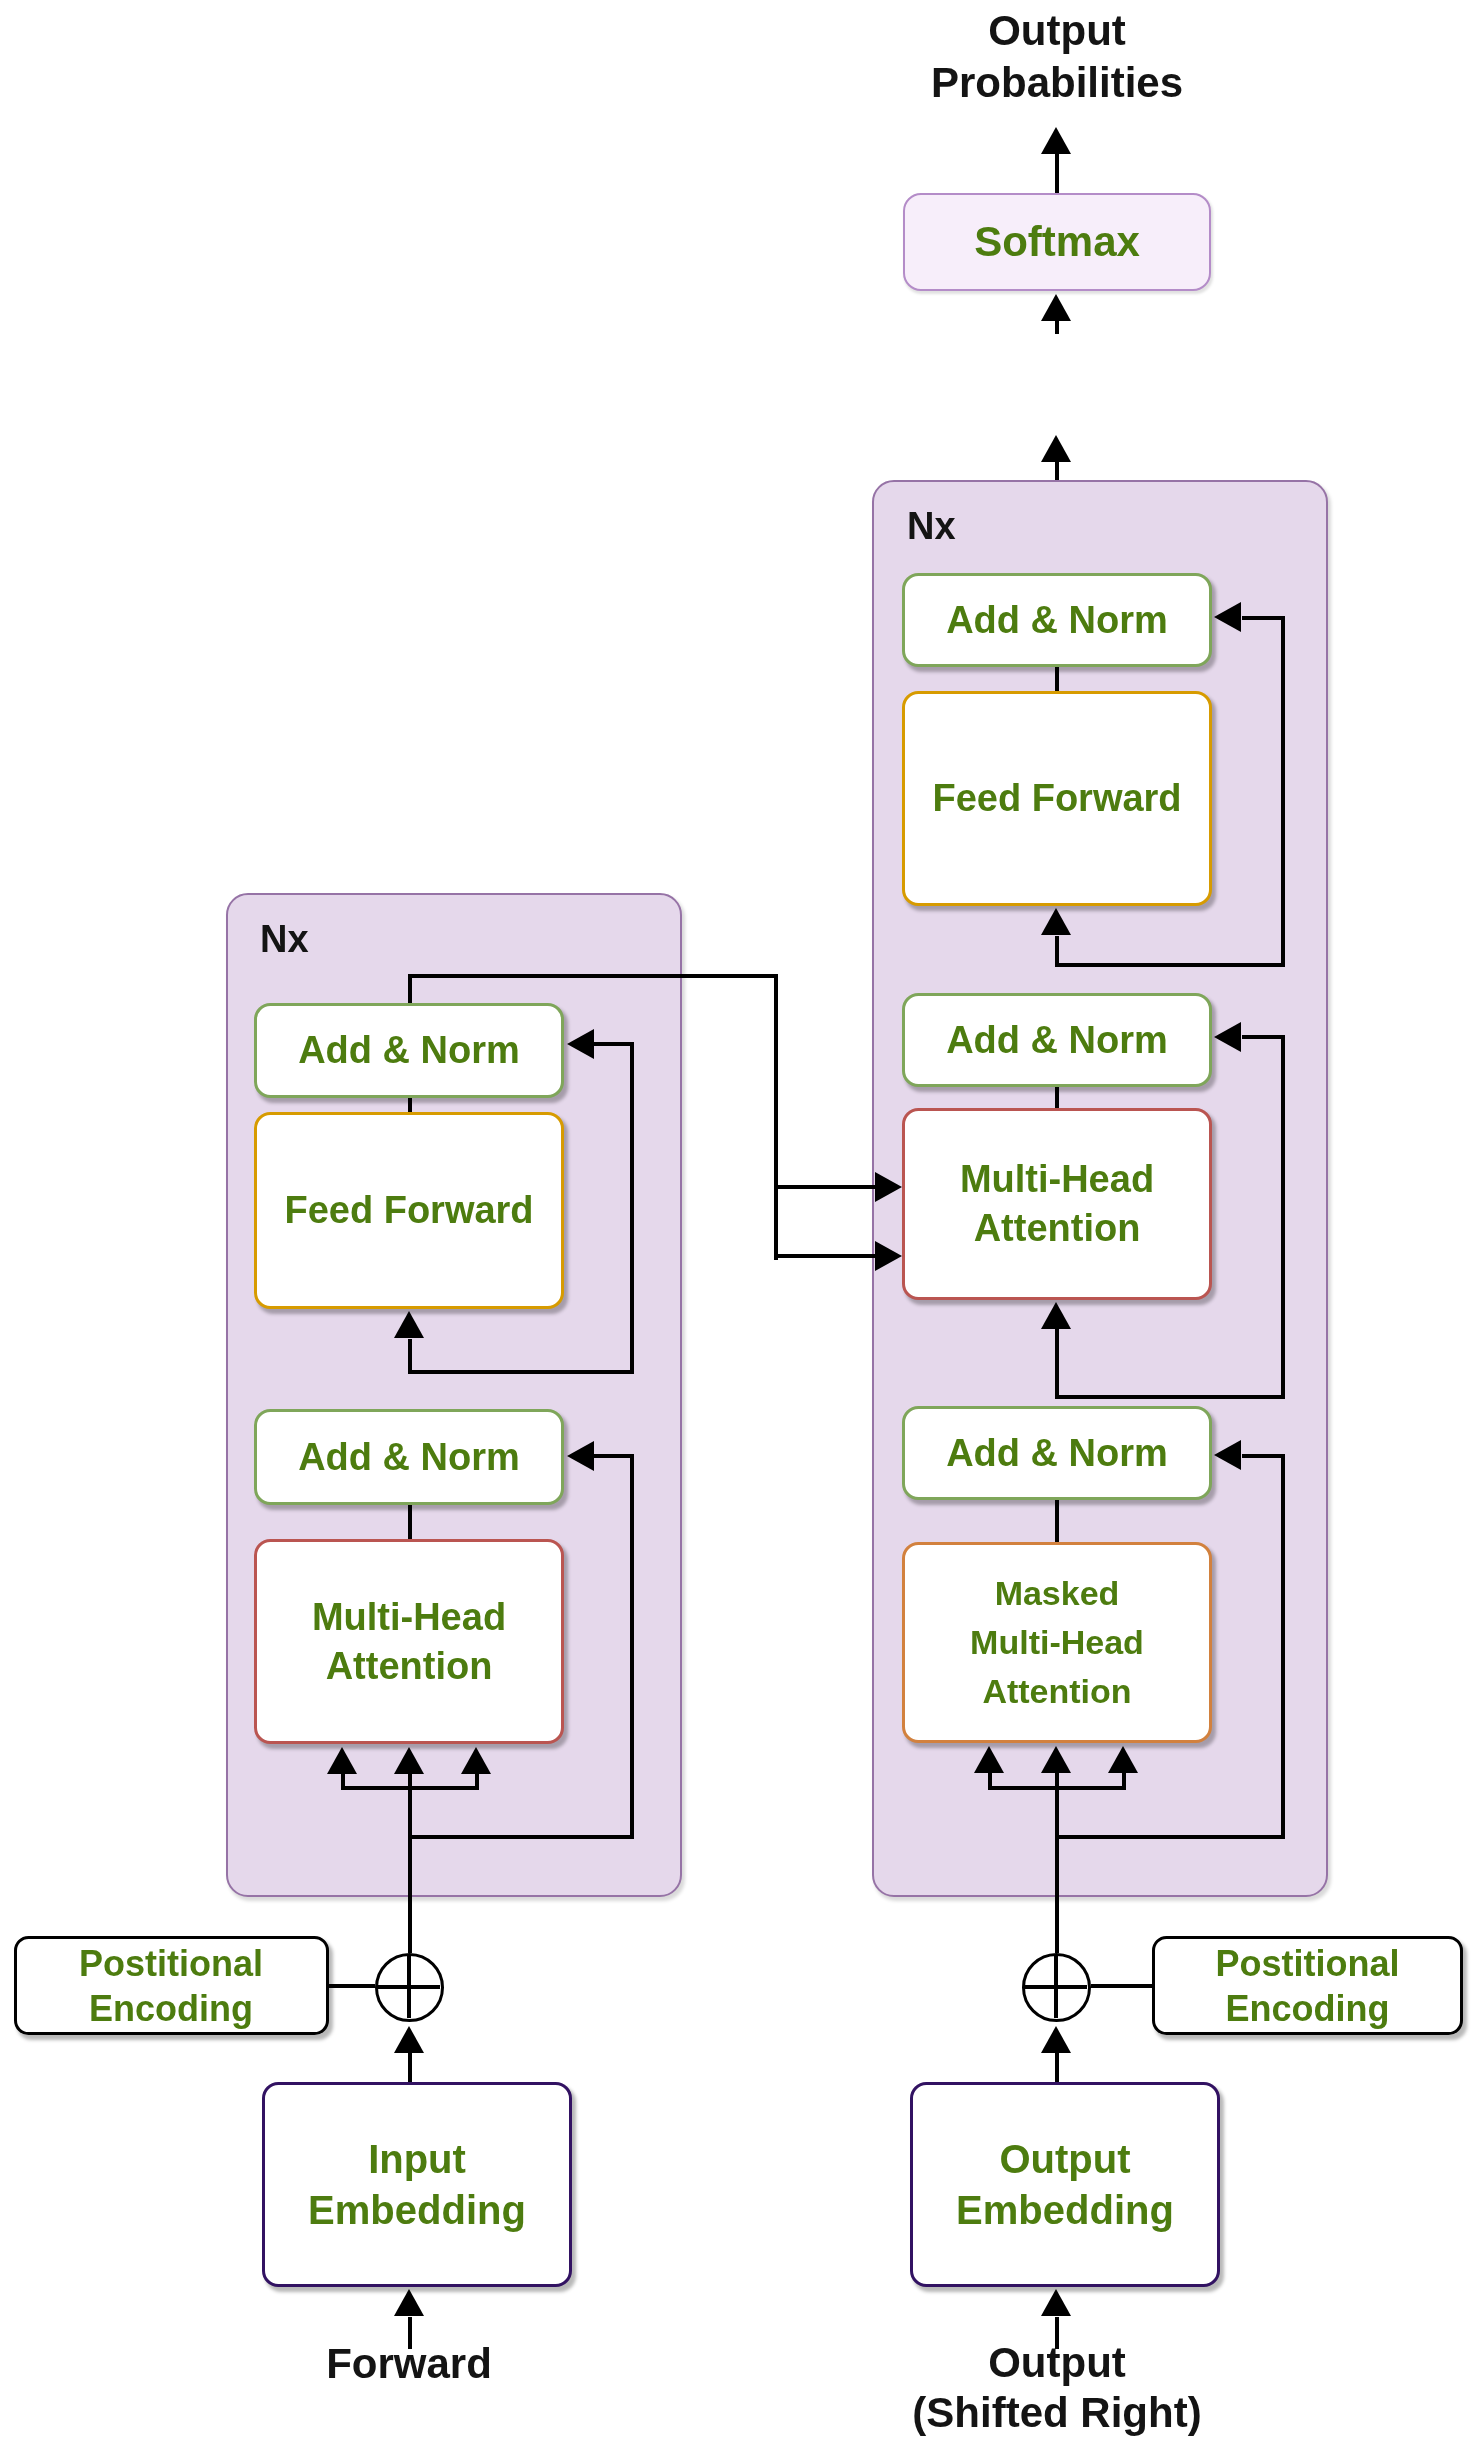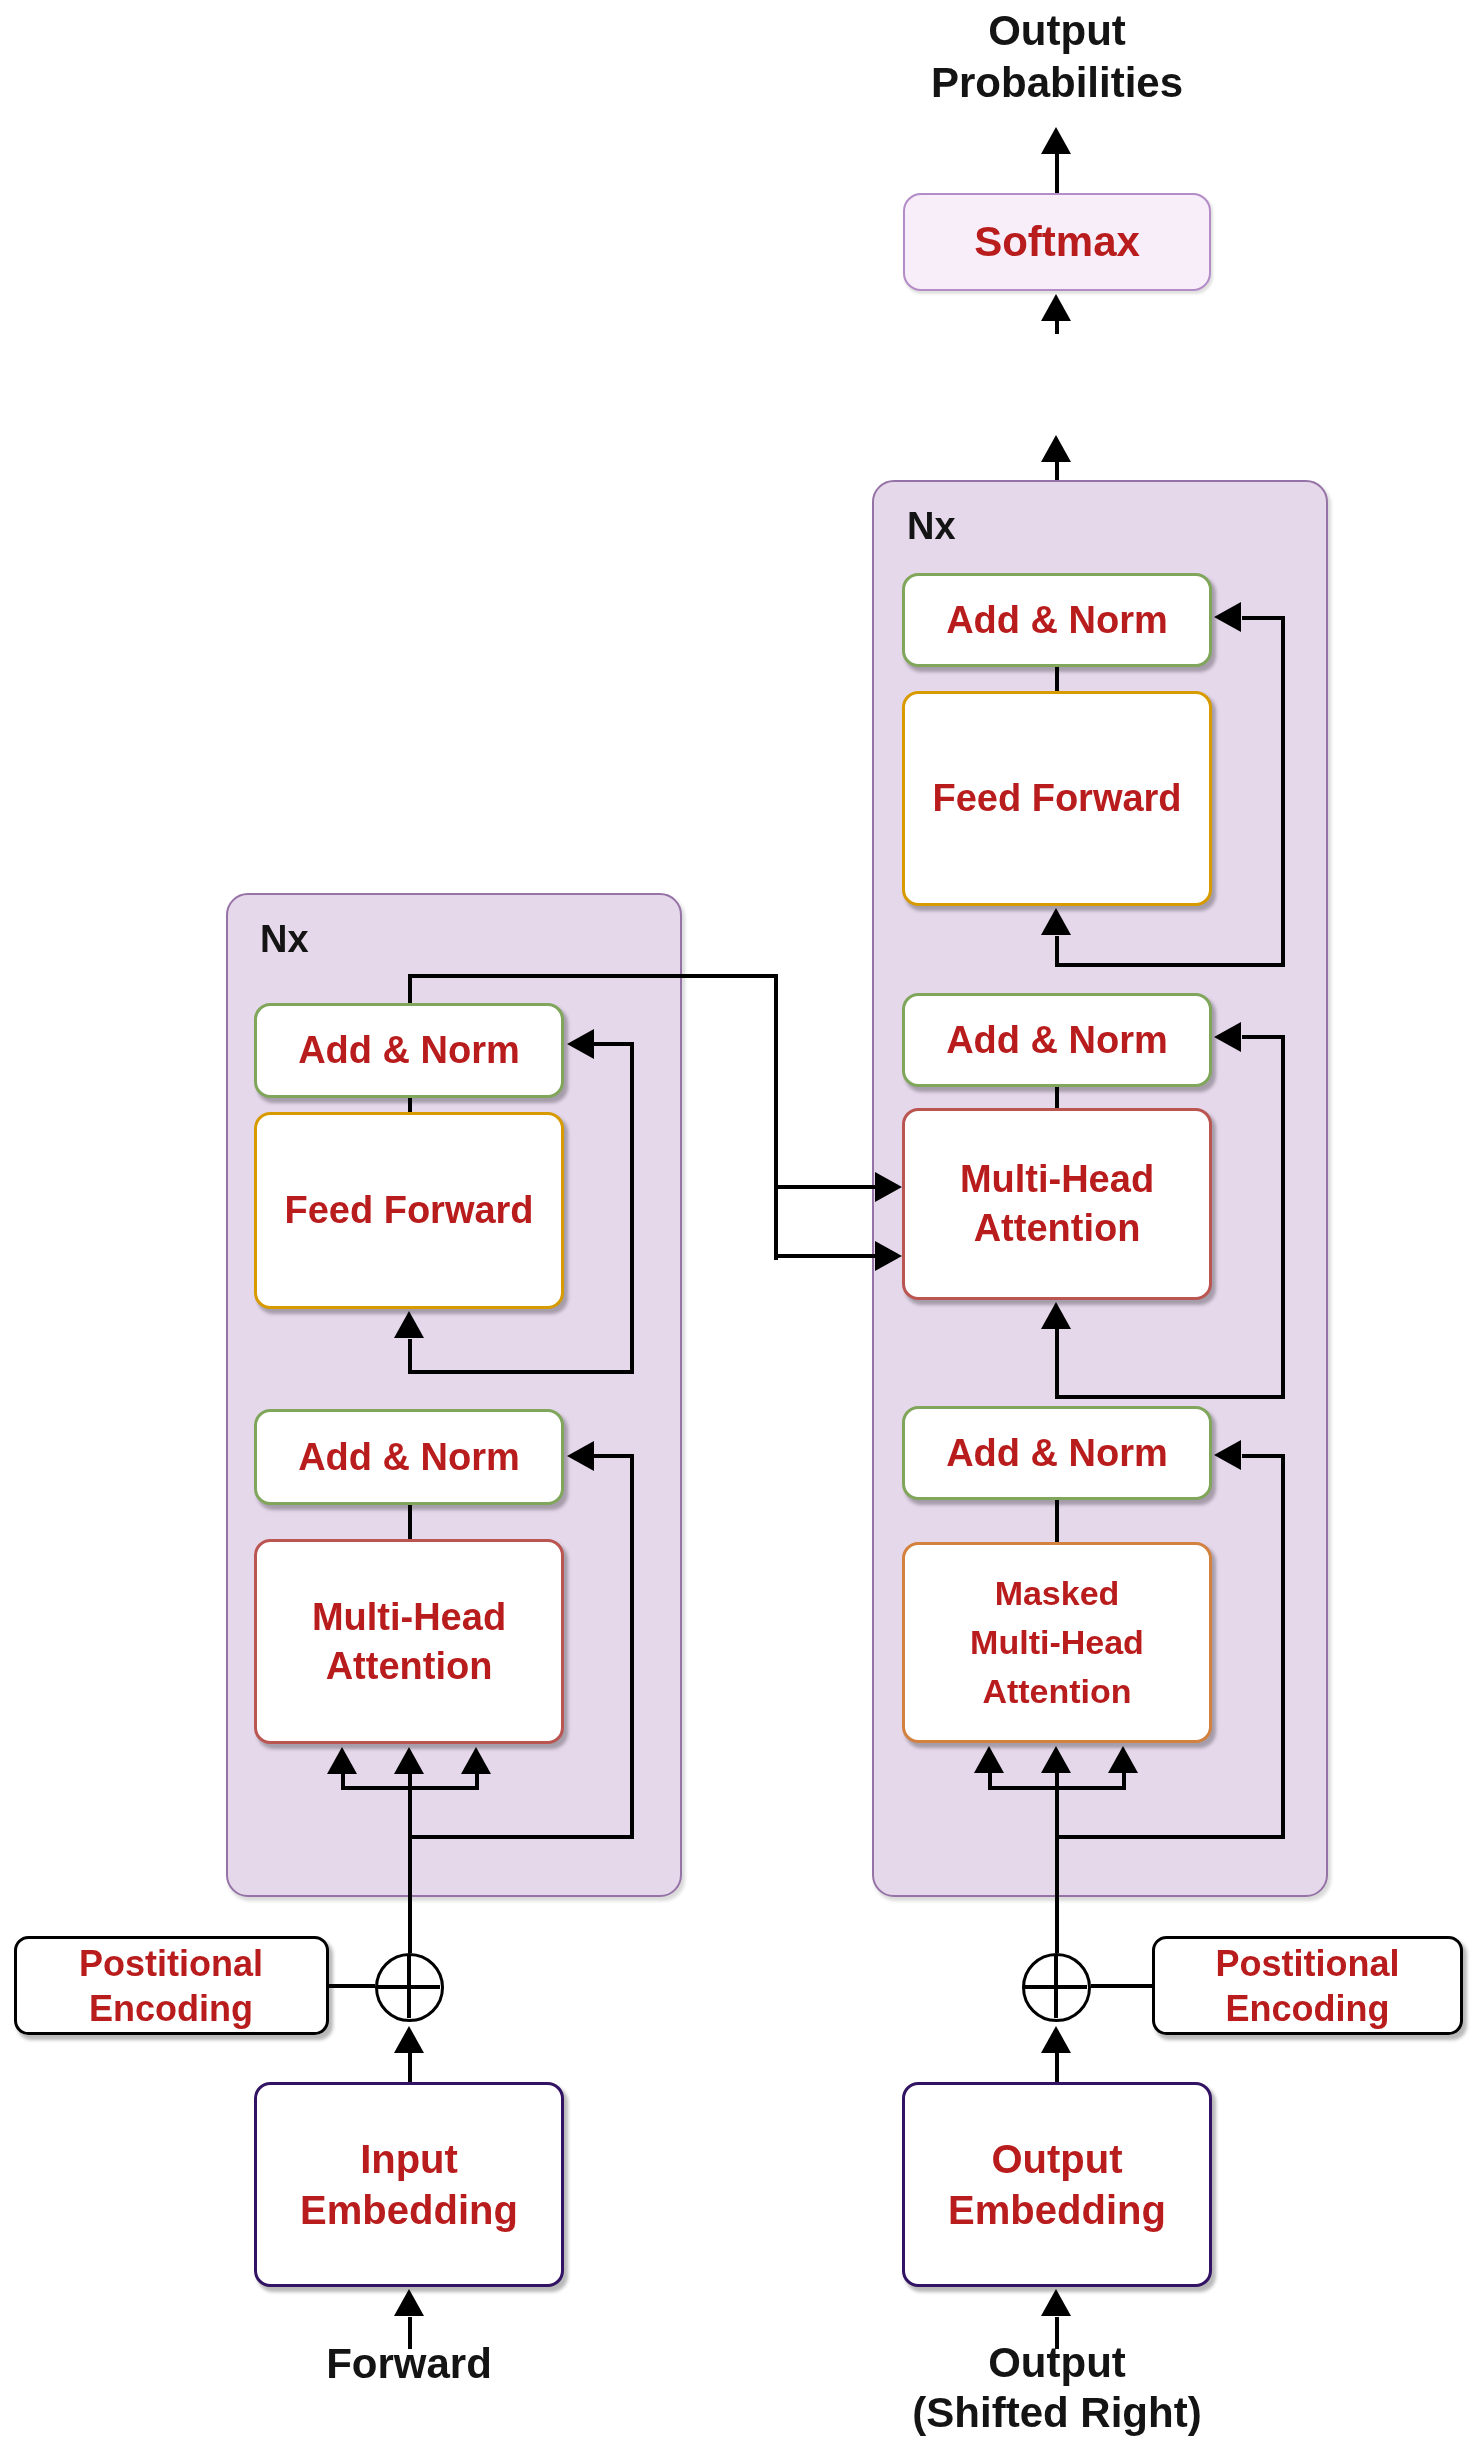--- a/index.html
+++ b/index.html
@@ -10,21 +10,21 @@
     font-family:"Liberation Sans", sans-serif;
     overflow:hidden;
     color:#141414;
   }
   
   .node{
     position:absolute;box-sizing:border-box;
     background:#ffffff;
     border-radius:16.3px;
     display:flex;align-items:center;justify-content:center;
-    text-align:center;font-weight:700;color:#b91c1c;
+    text-align:center;font-weight:700;color:#4d7c0f;
     white-space:pre-line;
     box-shadow:3.6px 4.5px 3.6px rgba(0,0,0,0.28);
   }
   .container{
     position:absolute;box-sizing:border-box;
     background:var(--container-fill,#E5D8EB);
     border:2.7px solid var(--container-border,#9673A6);
     border-radius:22px;
     box-shadow:2.7px 3.6px 3.6px rgba(0,0,0,0.15);
   }
@@ -32,21 +32,21 @@
     position:absolute;font-weight:700;font-size:38px;color:#141414;
   }
   .lbl{
     position:absolute;font-weight:700;color:#141414;text-align:center;
     white-space:pre-line;
   }
   .addnorm{border:3.6px solid var(--add-norm-border,#7FA65A);font-size:38px;}
   .ff{border:3.6px solid var(--feed-forward-border,#D79B00);font-size:38px;}
   .mha{border:3.6px solid var(--attention-border,#BA5551);font-size:38px;line-height:49px;}
   .mmha{border:3.6px solid var(--masked-attention-border,#D2813E);font-size:34px;line-height:49px;}
-  .emb{border:3.6px solid var(--embedding-border,#321262);font-size:40px;line-height:51px;}
+  .emb{border:3.6px solid var(--embedding-border,#321262);font-size:40px;line-height:51px;margin-left:8px;}
   .pe{border:3.6px solid #000000;border-radius:14.5px;font-size:36px;line-height:45px;}
   .softmax{background:var(--softmax-fill,#F7EEFA);border:2.7px solid var(--softmax-border,#B48CC8);border-radius:18px;font-size:42px;box-shadow:1.8px 2.7px 2.7px rgba(0,0,0,0.12);}
   .linear{background:var(--linear-fill,#EFE0F6);border:2.7px solid var(--linear-border,#A480BD);border-radius:18px;font-size:42px;box-shadow:1.8px 2.7px 2.7px rgba(0,0,0,0.12);}
   .line{position:absolute;background:var(--line-color,#000000);}
   
   .ah-up{position:absolute;width:0;height:0;border-left:15.4px solid transparent;border-right:15.4px solid transparent;border-bottom:27px solid var(--line-color,#000);}
   .ah-left{position:absolute;width:0;height:0;border-top:15.4px solid transparent;border-bottom:15.4px solid transparent;border-right:27px solid var(--line-color,#000);}
   .ah-right{position:absolute;width:0;height:0;border-top:15.4px solid transparent;border-bottom:15.4px solid transparent;border-left:27px solid var(--line-color,#000);}
   .circle{
     position:absolute;width:69px;height:69px;border:3.6px solid #000;border-radius:50%;

